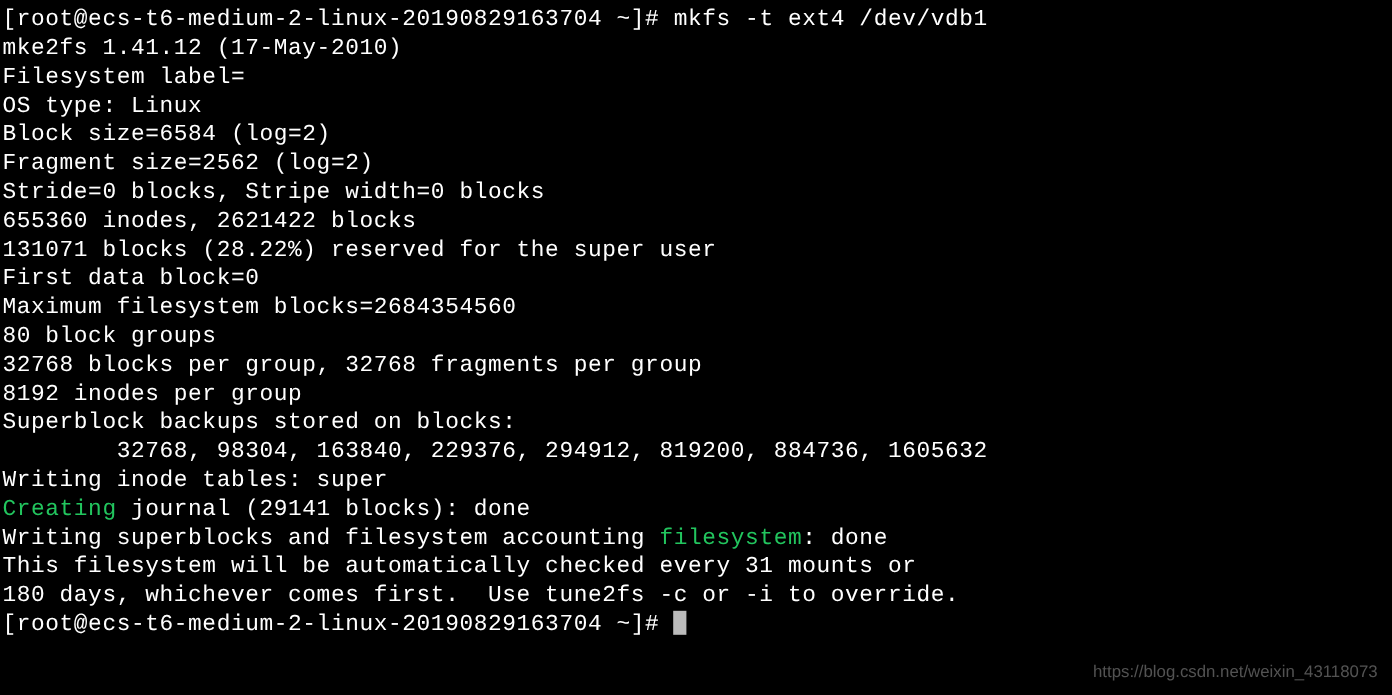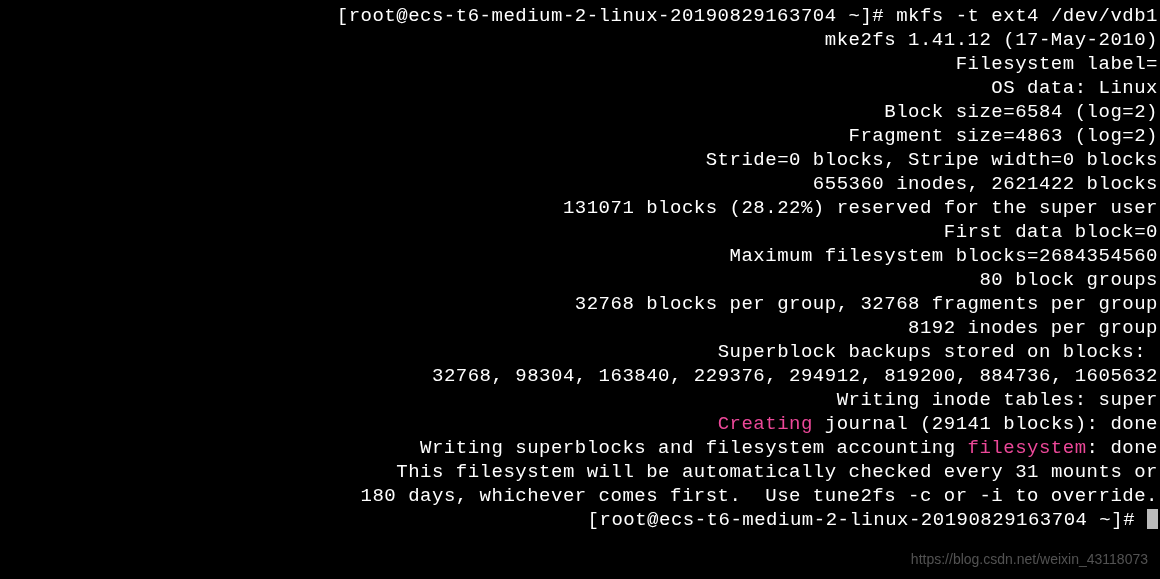--- a/index.html
+++ b/index.html
@@ -16,24 +16,23 @@
       width: 1160px;
       height: 579px;
       padding: 4px 2px;
       position: relative;
       overflow: hidden;
       letter-spacing: 0.5px;
     }
     .terminal-line {
       white-space: pre;
       font-weight: normal;
-      text-align: right;
     }
     .cyan {
-      color: #ec4899;
+      color: #22c55e;
     }
     .cursor {
       display: inline-block;
       width: 11px;
       height: 20px;
       background: #bbbbbb;
       vertical-align: text-bottom;
       margin-bottom: 2px;
     }
     .watermark {
@@ -45,23 +44,23 @@
       font-size: 14px;
       letter-spacing: 0;
     }
   </style>
 </head>
 <body>
 
 <div class="terminal-line"><span>[root@ecs-t6-medium-2-linux-20190829163704 ~]#</span><span> mkfs -t ext4 /dev/vdb1</span></div>
 <div class="terminal-line">mke2fs 1.41.12 (17-May-2010)</div>
 <div class="terminal-line">Filesystem label=</div>
-<div class="terminal-line">OS data: Linux</div>
+<div class="terminal-line">OS type: Linux</div>
 <div class="terminal-line">Block size=6584 (log=2)</div>
-<div class="terminal-line">Fragment size=4863 (log=2)</div>
+<div class="terminal-line">Fragment size=2562 (log=2)</div>
 <div class="terminal-line">Stride=0 blocks, Stripe width=0 blocks</div>
 <div class="terminal-line">655360 inodes, 2621422 blocks</div>
 <div class="terminal-line">131071 blocks (28.22%) reserved for the super user</div>
 <div class="terminal-line">First data block=0</div>
 <div class="terminal-line">Maximum filesystem blocks=2684354560</div>
 <div class="terminal-line">80 block groups</div>
 <div class="terminal-line">32768 blocks per group, 32768 fragments per group</div>
 <div class="terminal-line">8192 inodes per group</div>
 <div class="terminal-line">Superblock backups stored on blocks: </div>
 <div class="terminal-line">        32768, 98304, 163840, 229376, 294912, 819200, 884736, 1605632</div>

